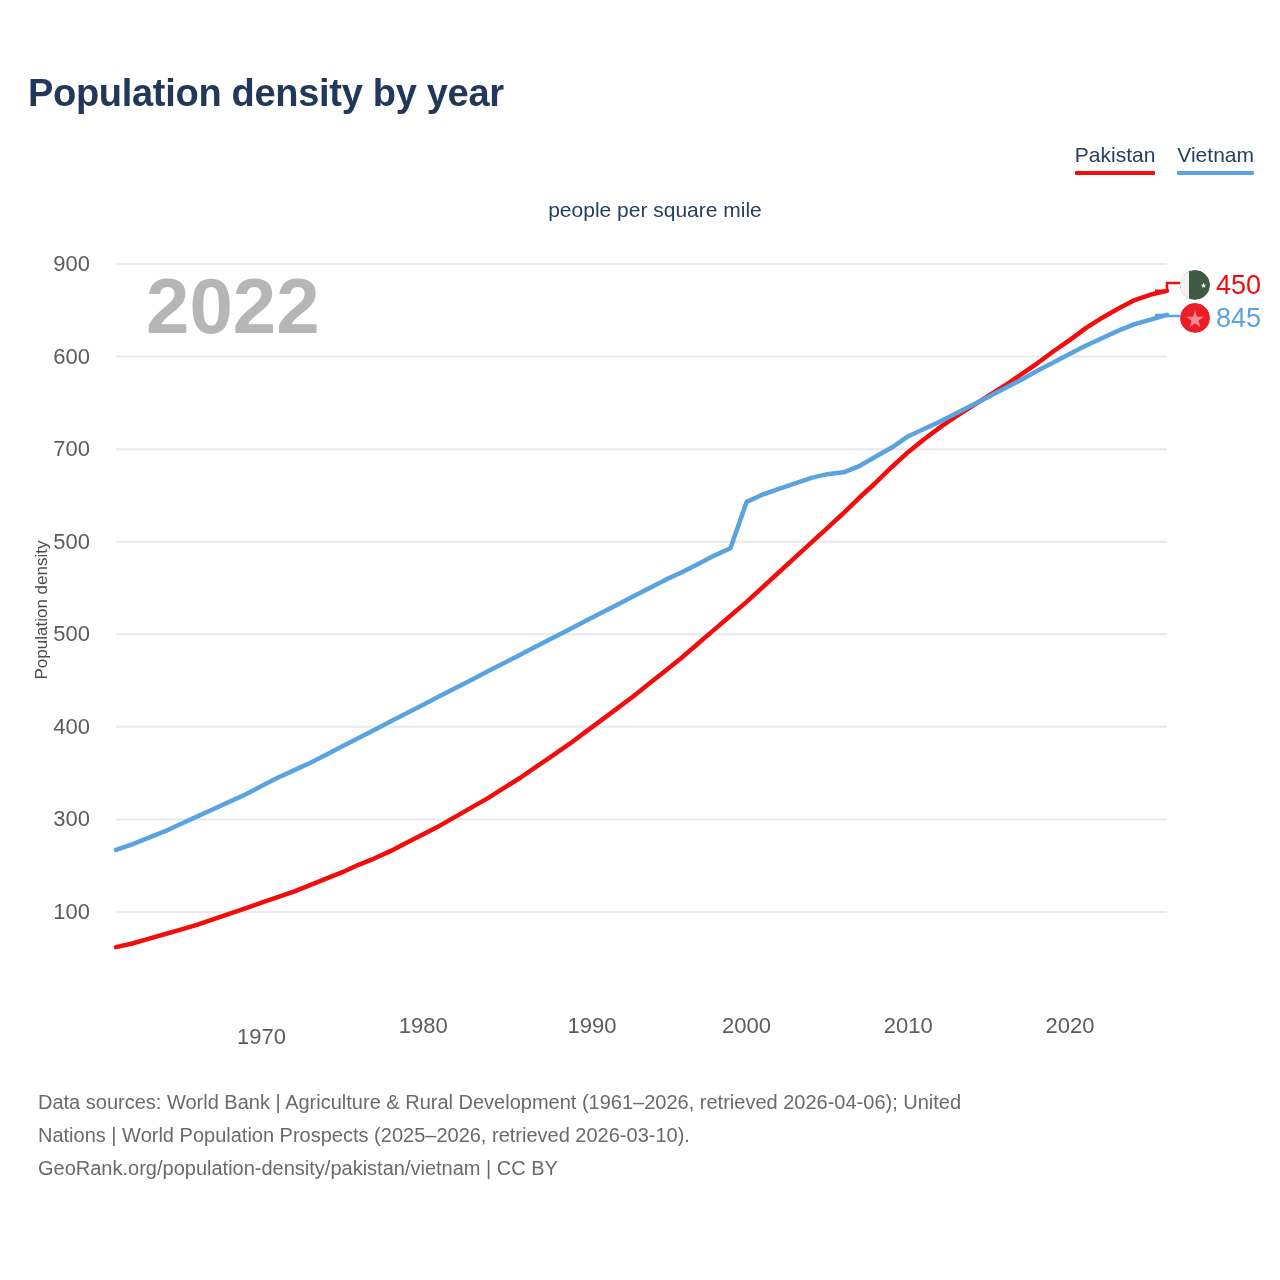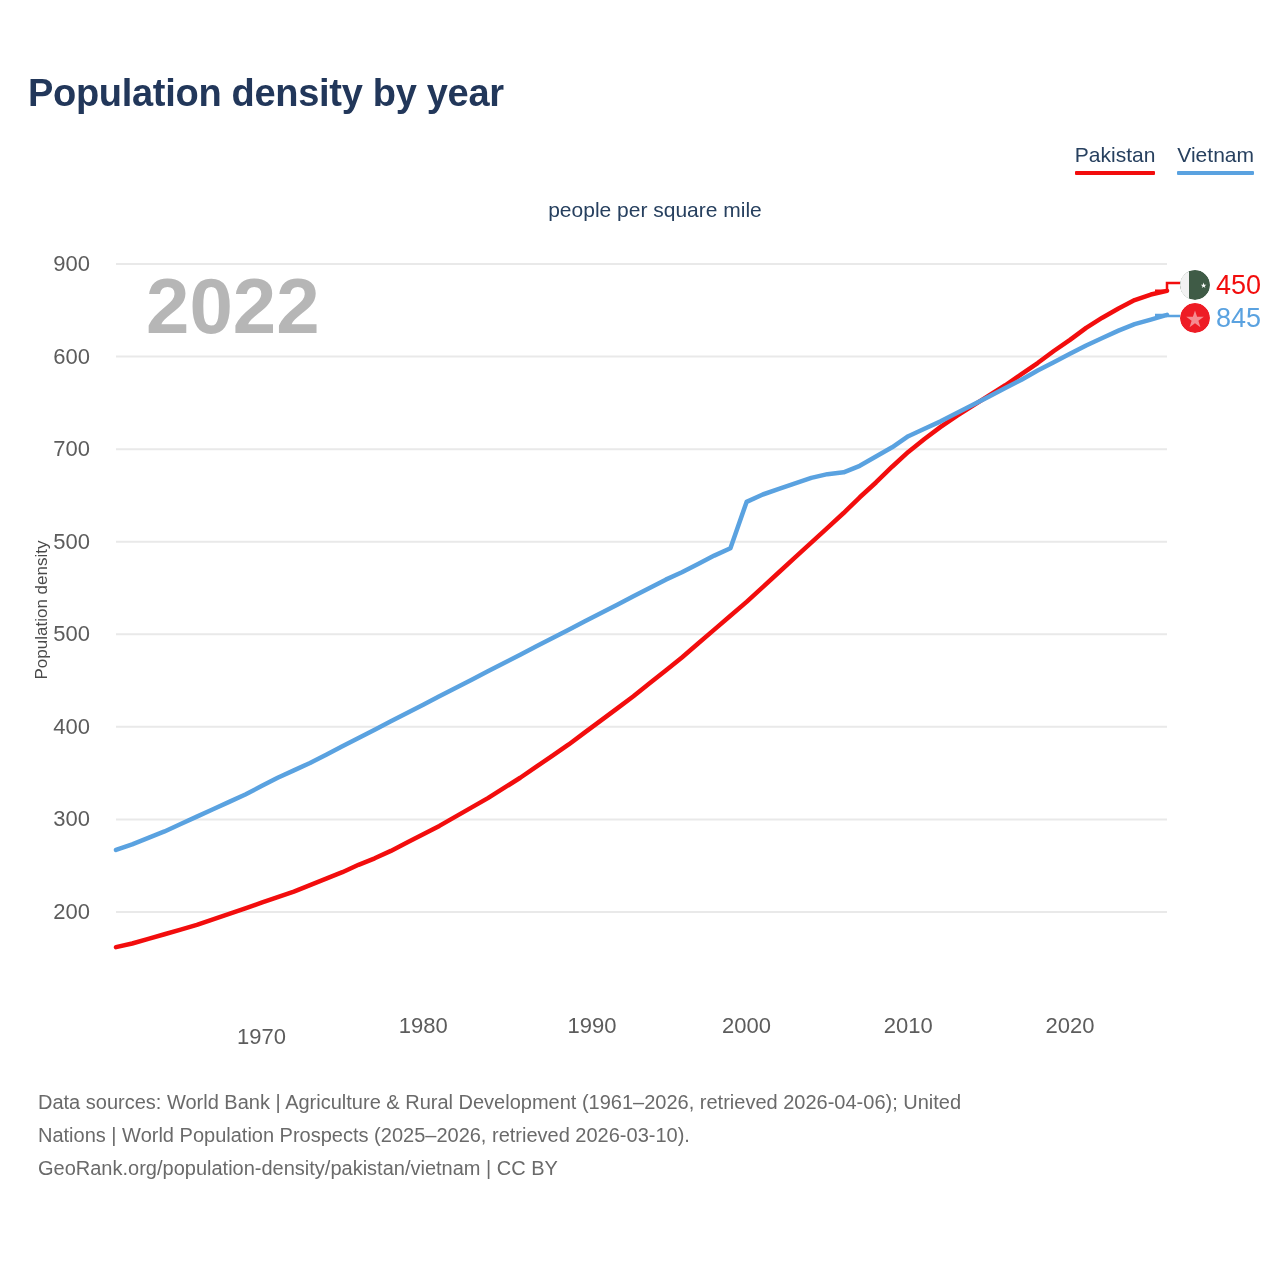--- a/index.html
+++ b/index.html
@@ -175,21 +175,21 @@
 
   <div class="axis-units">
     <span>people per square mile</span>
   </div>
 
   <div class="watermark-year">2022</div>
 
   <div class="y-axis-title">Population density</div>
 
   <div class="ytick-layer" id="ytick-layer">
-      <div class="ytick" style="top: 912px;">200</div>
+      <div class="ytick" style="top: 912px;">100</div>
       <div class="ytick" style="top: 819.429px;">300</div>
       <div class="ytick" style="top: 726.857px;">400</div>
       <div class="ytick" style="top: 634.286px;">500</div>
       <div class="ytick" style="top: 541.714px;">500</div>
       <div class="ytick" style="top: 449.143px;">700</div>
       <div class="ytick" style="top: 356.571px;">600</div>
       <div class="ytick" style="top: 264px;">900</div>
     </div>
   <div id="xtick-layer">
       <div class="xtick" style="left: 261.523px; margin-top: 11px;">1970</div>

